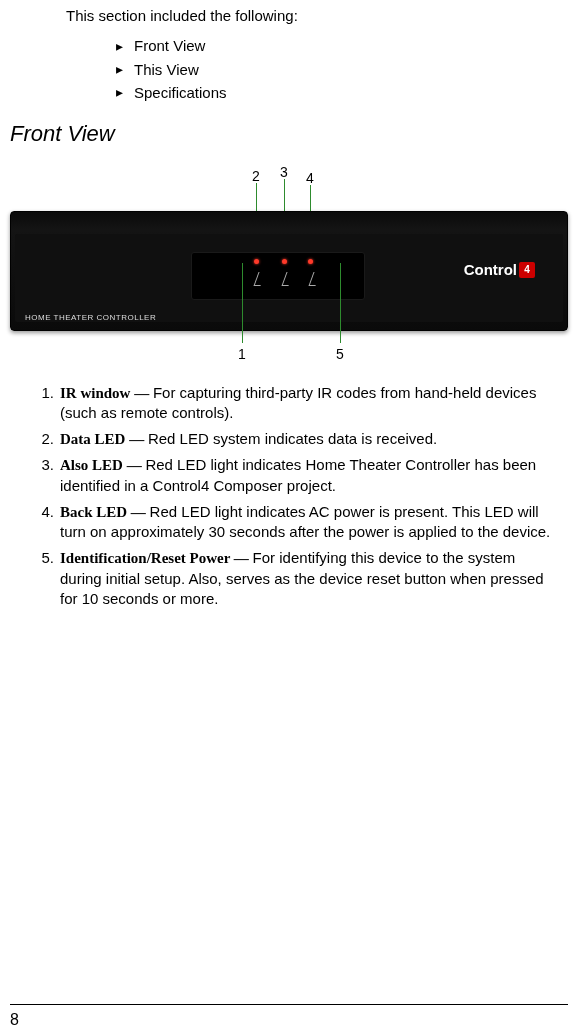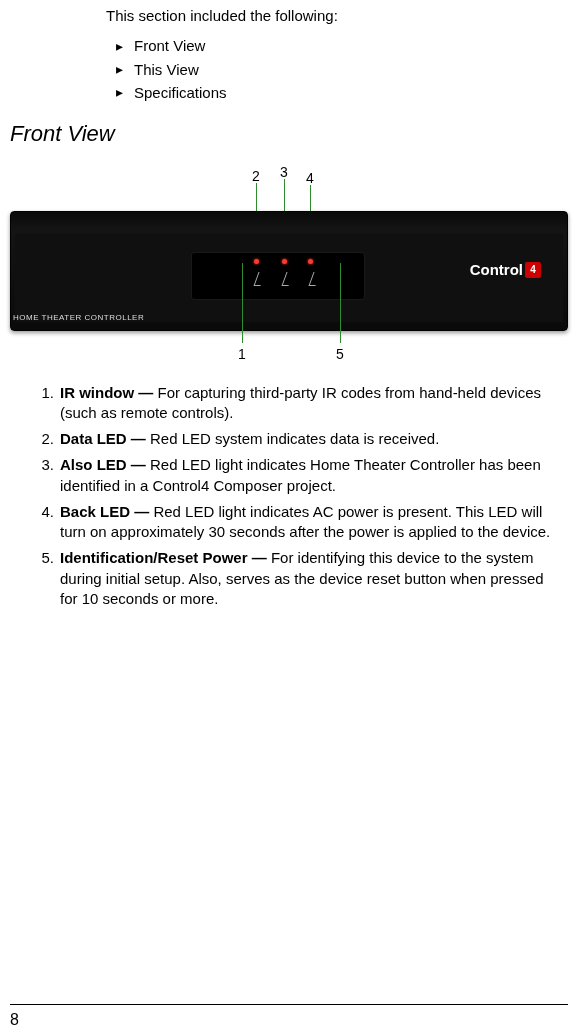--- a/index.html
+++ b/index.html
@@ -15,21 +15,21 @@
   }
   .page {
     position: relative;
     width: 578px;
     height: 1035px;
     box-sizing: border-box;
     padding: 0 10px;
   }
   .intro-text {
     margin-top: 6px;
-    margin-left: 96px;
+    margin-left: 56px;
     font-size: 15px;
   }
   .bullet-list {
     margin-top: 10px;
     margin-left: 106px;
   }
   .bullet-item {
     display: flex;
     align-items: center;
     margin: 3px 0;
@@ -116,30 +116,30 @@
   }
   .tick::before {
     content:"";
     position:absolute;
     left:0; top:0;
     width:1px; height:100%;
     background:#aaa;
   }
   .device-label {
     position: absolute;
-    left: 2px;
+    left: 14px;
     bottom: 6px;
     font-size: 8px;
     letter-spacing: 0.5px;
     color: #ddd;
     font-weight: normal;
   }
   .brand {
     position: absolute;
-    right: 26px;
+    right: 32px;
     top: 48px;
     font-size: 15px;
     font-weight: bold;
     color: #fff;
     display: flex;
     align-items: center;
   }
   .brand-badge {
     display: inline-flex;
     width: 16px;
@@ -168,20 +168,21 @@
     width: 22px;
     flex: 0 0 22px;
     text-align: right;
     padding-right: 6px;
   }
   .desc-item .body-text {
     flex: 1;
   }
   .desc-item .body-text b {
     font-weight: bold;
+    font-family: Liberation Serif, serif;
   }
 
   
   .footer-rule {
     position: absolute;
     left: 10px;
     right: 10px;
     bottom: 36px;
     border-top: 1px solid #000;
   }

